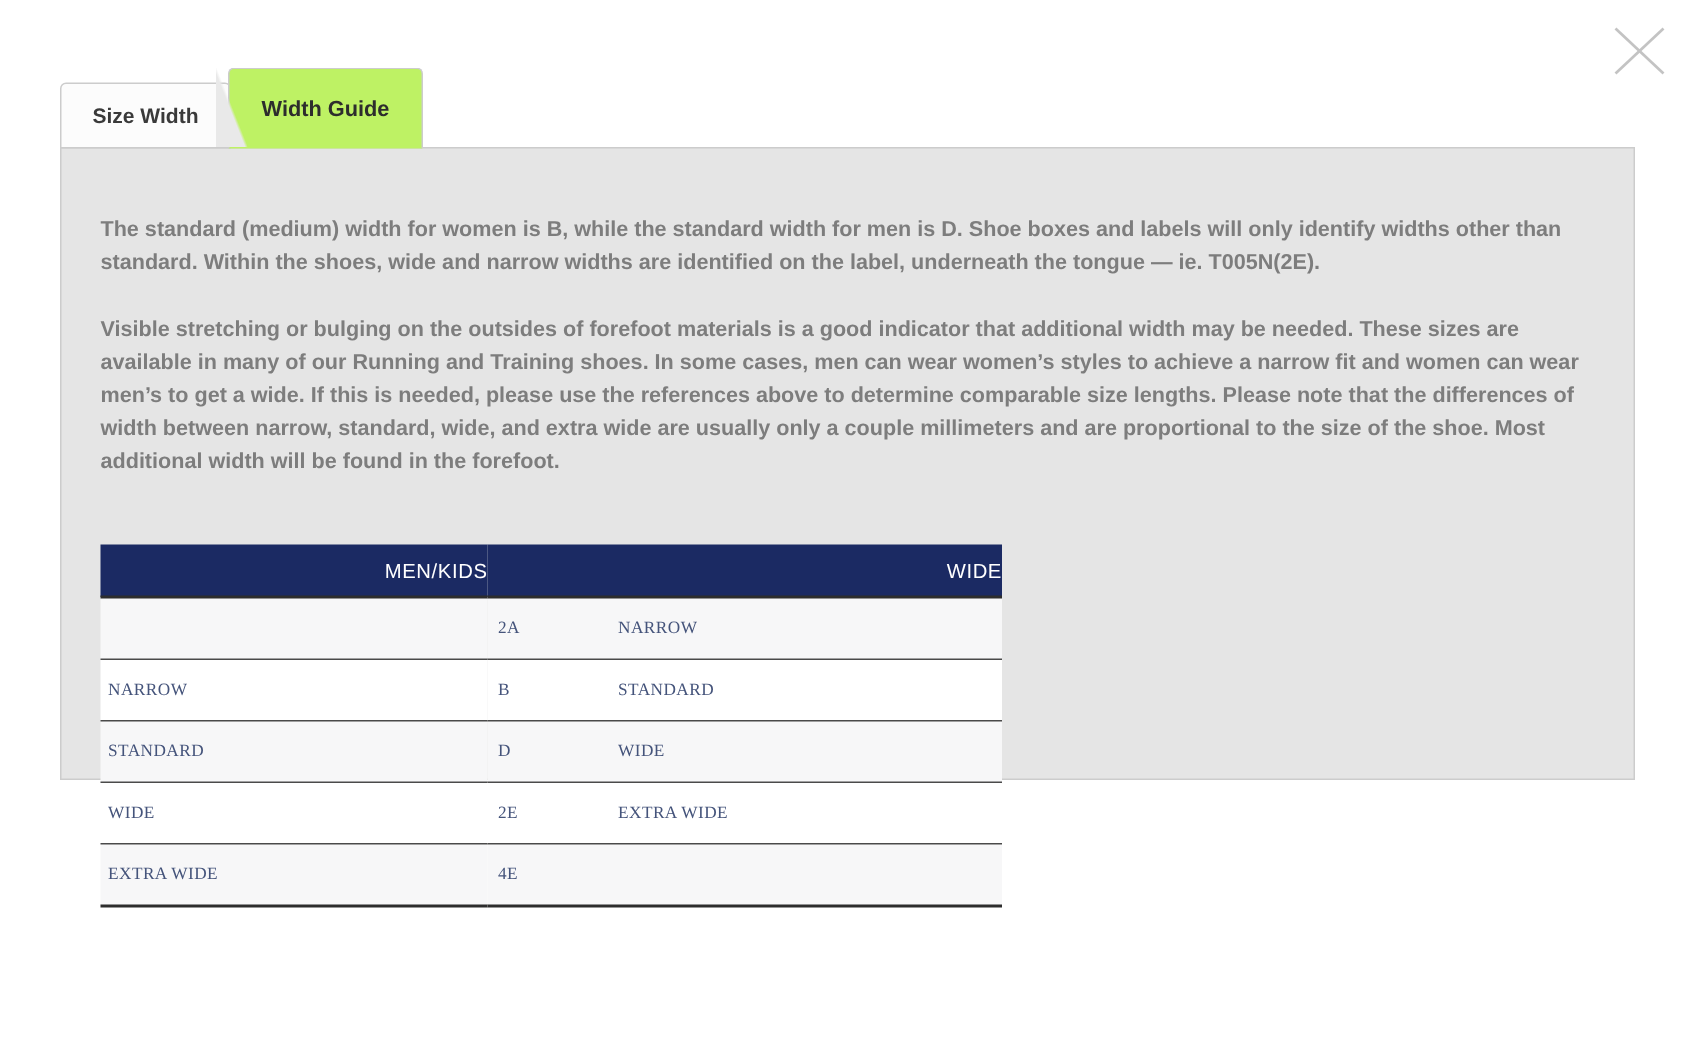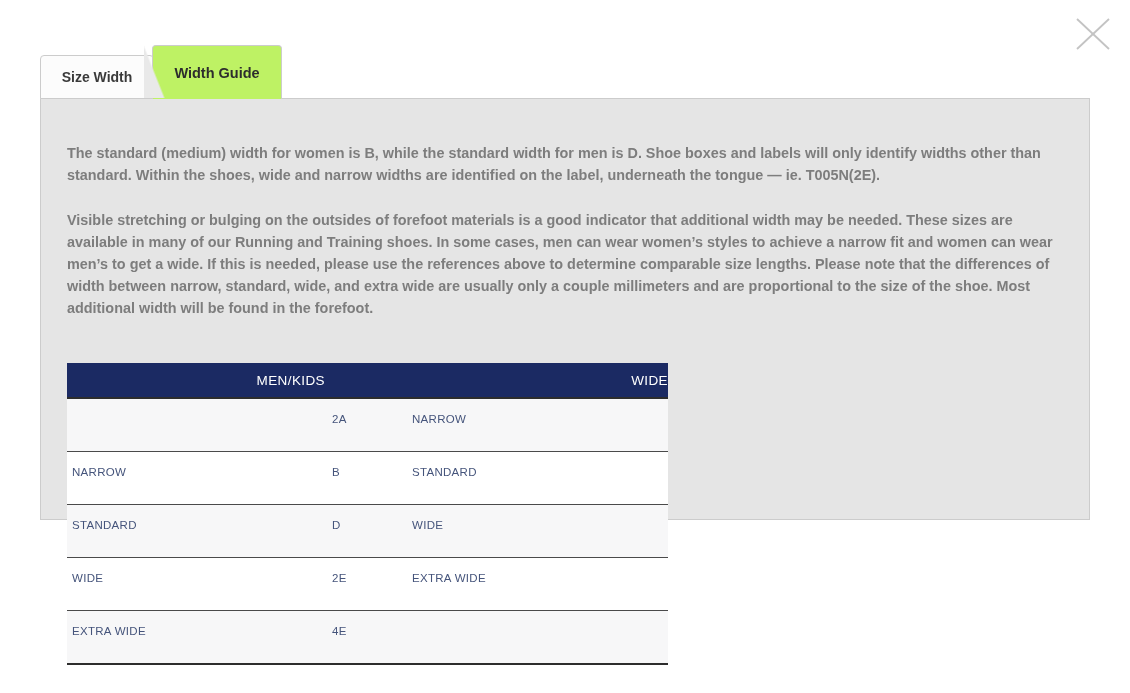--- a/index.html
+++ b/index.html
@@ -47,22 +47,23 @@
     position:absolute;left:26px;top:264px;width:601px;
     border-collapse:collapse;table-layout:fixed;
   }
   .width-table th{
     background:#1b2a63;color:#ffffff;font-size:13.5px;font-weight:normal;
     letter-spacing:.4px;height:34px;text-align:right;padding:0;
     border-bottom:2px solid #2d2d2d;
   }
   .width-table td{
     height:40px;font-size:11.5px;color:#45547b;letter-spacing:.3px;
-    border-bottom:1px solid #4a4a4a;padding:0 0 12px 5px;vertical-align:middle;
+    border-bottom:1px solid #4a4a4a;padding:0 0 0 5px;vertical-align:middle;
     background:#ffffff;
+    font-family:Liberation Serif, serif;
   }
   .width-table td:nth-child(2){padding-left:7px;}
   .width-table td:nth-child(3){padding-left:8px;}
   .width-table tbody tr:nth-child(odd) td{background:#f7f7f8;}
   .width-table tbody tr:last-child td{border-bottom:2px solid #2d2d2d;}
 </style>
 </head>
 <body>
 
 <button class="close-btn" aria-label="Close">

